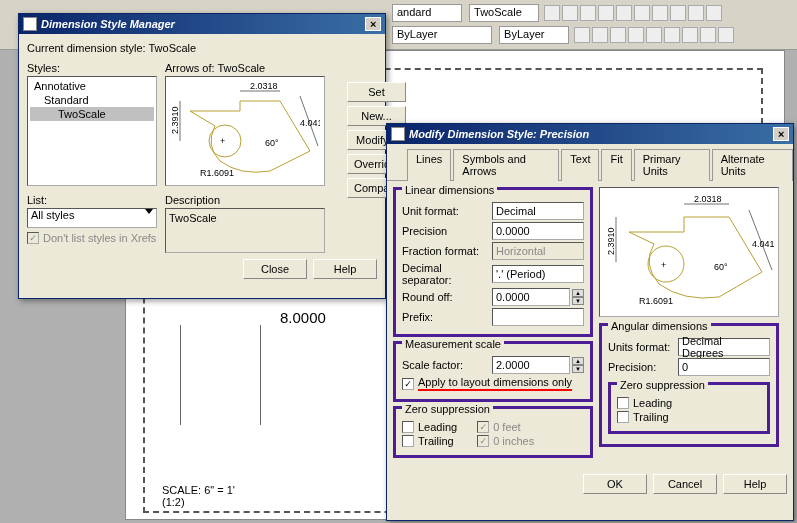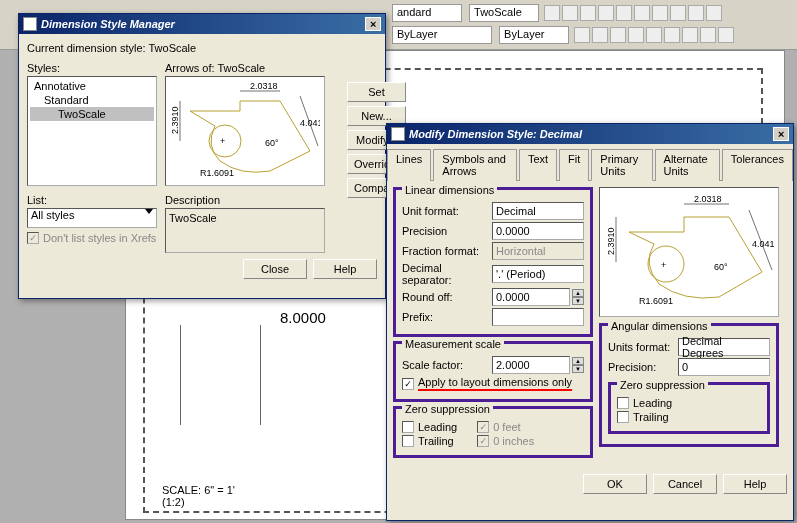--- a/index.html
+++ b/index.html
@@ -34,21 +34,21 @@
 .combo { background: #fff; border: 1px inset #aaa; height: 20px; width: 100%; padding: 0 3px; display: flex; justify-content: space-between; }
 .combo .arrow { border-left: 4px solid transparent; border-right: 4px solid transparent; border-top: 5px solid #000; }
 .preview-col { width: 160px; }
 .preview-box { background: #fff; border: 1px inset #aaa; height: 110px; display: flex; align-items: center; justify-content: center; }
 .desc-box { background: #ece9d8; border: 1px inset #aaa; height: 45px; padding: 3px; }
 .btn-col-abs { position: absolute; left: 328px; top: 68px; width: 59px; display: flex; flex-direction: column; gap: 4px; }
 .btn { background: #ece9d8; border: 1px solid #888; border-top-color: #fff; border-left-color: #fff; height: 20px; text-align: center; line-height: 18px; cursor: pointer; padding: 0 6px; }
 .btn-row { display: flex; justify-content: flex-end; gap: 6px; margin-top: 6px; }
 
 .mds { left: 386px; top: 123px; width: 408px; height: 398px; }
-.tabstrip { display: flex; border-bottom: 1px solid #999; background: #ece9d8; padding-top: 4px; padding-left: 0; gap: 2px; }
+.tabstrip { display: flex; border-bottom: 1px solid #999; background: #ece9d8; padding-top: 4px; padding-left: 20px; gap: 2px; }
 .tab { padding: 3px 8px; border: 1px solid #999; border-bottom: none; background: #ece9d8; cursor: pointer; position: relative; top: 1px; }
 .tab.active { background: #ece9d8; border-bottom: 1px solid #ece9d8; font-weight: normal; }
 .mds-body { padding: 6px; display: flex; gap: 6px; }
 .left-col { width: 200px; }
 .right-col { width: 180px; }
 .fieldset { border: 3px solid #4c1d95; padding: 6px; margin-bottom: 4px; }
 .fieldset-title { position: relative; top: -12px; background: #ece9d8; padding: 0 3px; display: inline-block; }
 .fieldset-body { margin-top: -8px; }
 .form-row { display: flex; align-items: center; margin: 2px 0; }
 .form-row .l { width: 90px; }
@@ -179,31 +179,30 @@
     <div class="btn">New...</div>
     <div class="btn">Modify...</div>
     <div class="btn">Override...</div>
     <div class="btn">Compare...</div>
   </div>
 </div>
 
 <div class="dlg mds">
   <div class="titlebar">
     <span class="ti"></span>
-    <span>Modify Dimension Style: Decimal</span>
+    <span>Modify Dimension Style: Precision</span>
     <span class="close">×</span>
   </div>
   <div class="tabstrip">
     <div class="tab">Lines</div>
     <div class="tab">Symbols and Arrows</div>
     <div class="tab">Text</div>
     <div class="tab">Fit</div>
     <div class="tab active">Primary Units</div>
     <div class="tab">Alternate Units</div>
-    <div class="tab">Tolerances</div>
   </div>
   <div class="mds-body">
     <div class="left-col">
       <div class="fieldset">
         <span class="fieldset-title">Linear dimensions</span>
         <div class="fieldset-body">
           <div class="form-row">
             <span class="l">Unit format:</span>
             <div class="v select">
                 <span>Decimal</span>

